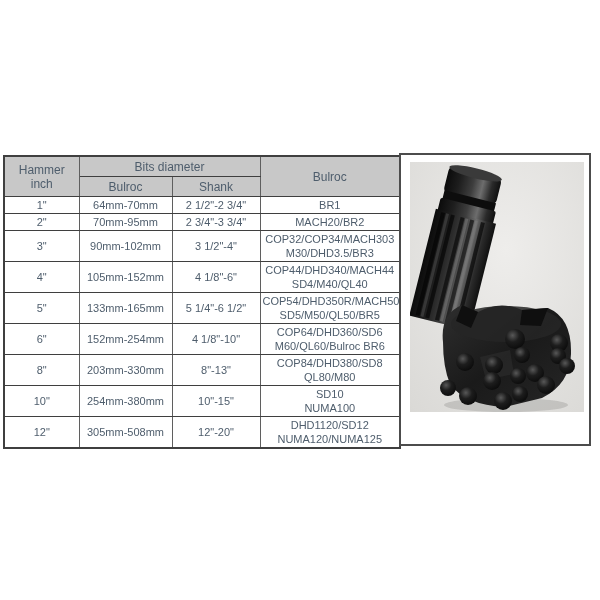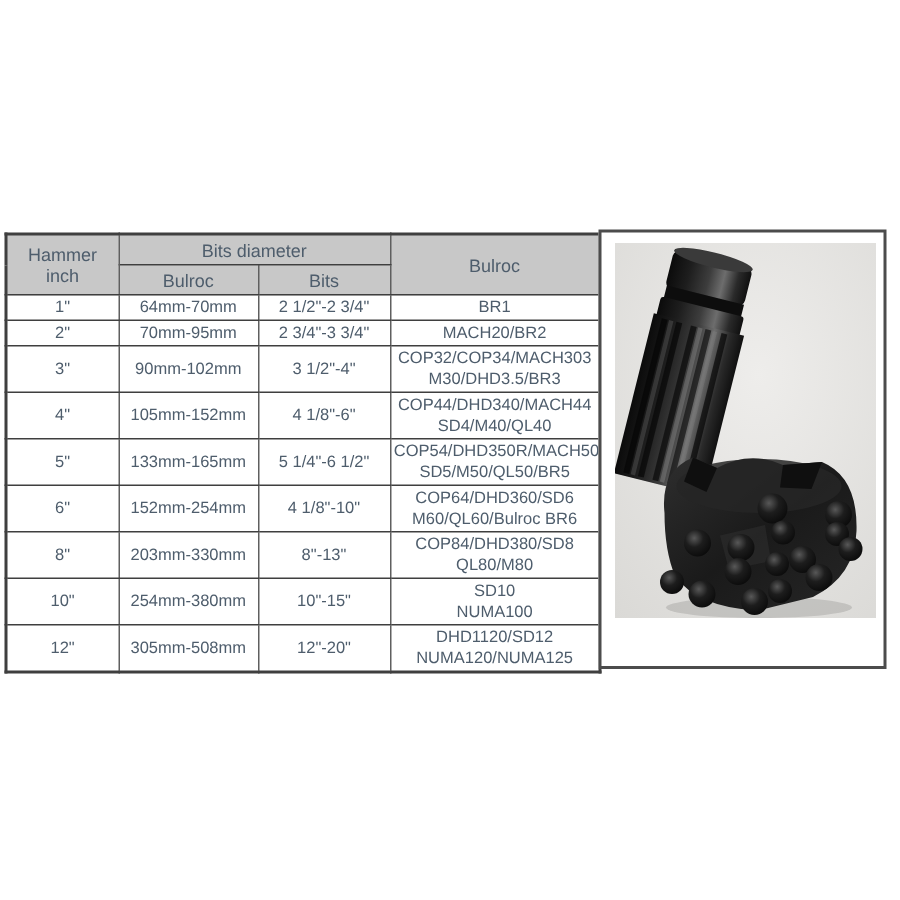--- a/index.html
+++ b/index.html
@@ -55,21 +55,21 @@
         <col style="width:140px">
     </colgroup>
     <thead>
       <tr>
         <th rowspan="2">Hammer inch</th>
         <th colspan="2">Bits diameter</th>
         <th rowspan="2">Bulroc</th>
       </tr>
       <tr>
         <th>Bulroc</th>
-        <th>Bits</th>
+        <th>Shank</th>
       </tr>
     </thead>
     <tbody>
         <tr>
           <td>1"</td>
           <td>64mm-70mm</td>
           <td>2 1/2"-2 3/4"</td>
           <td>BR1</td>
         </tr>
         <tr>

